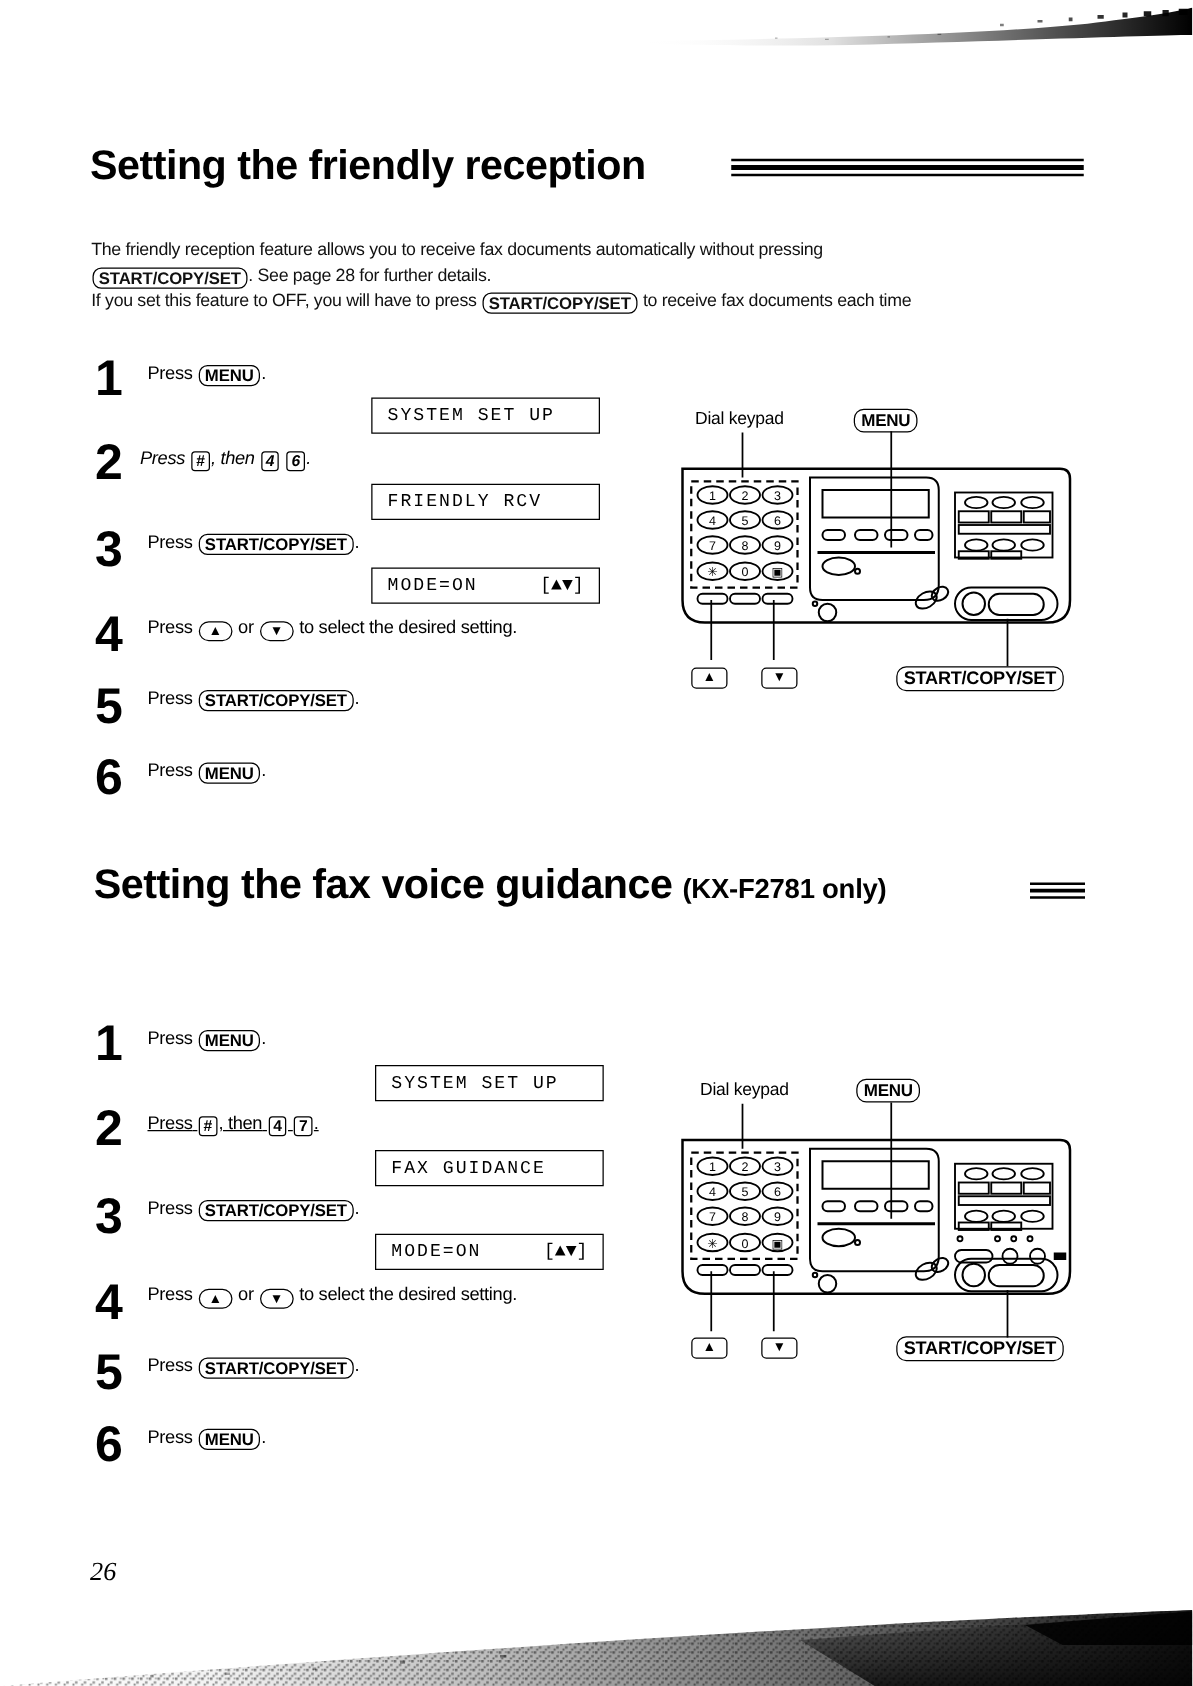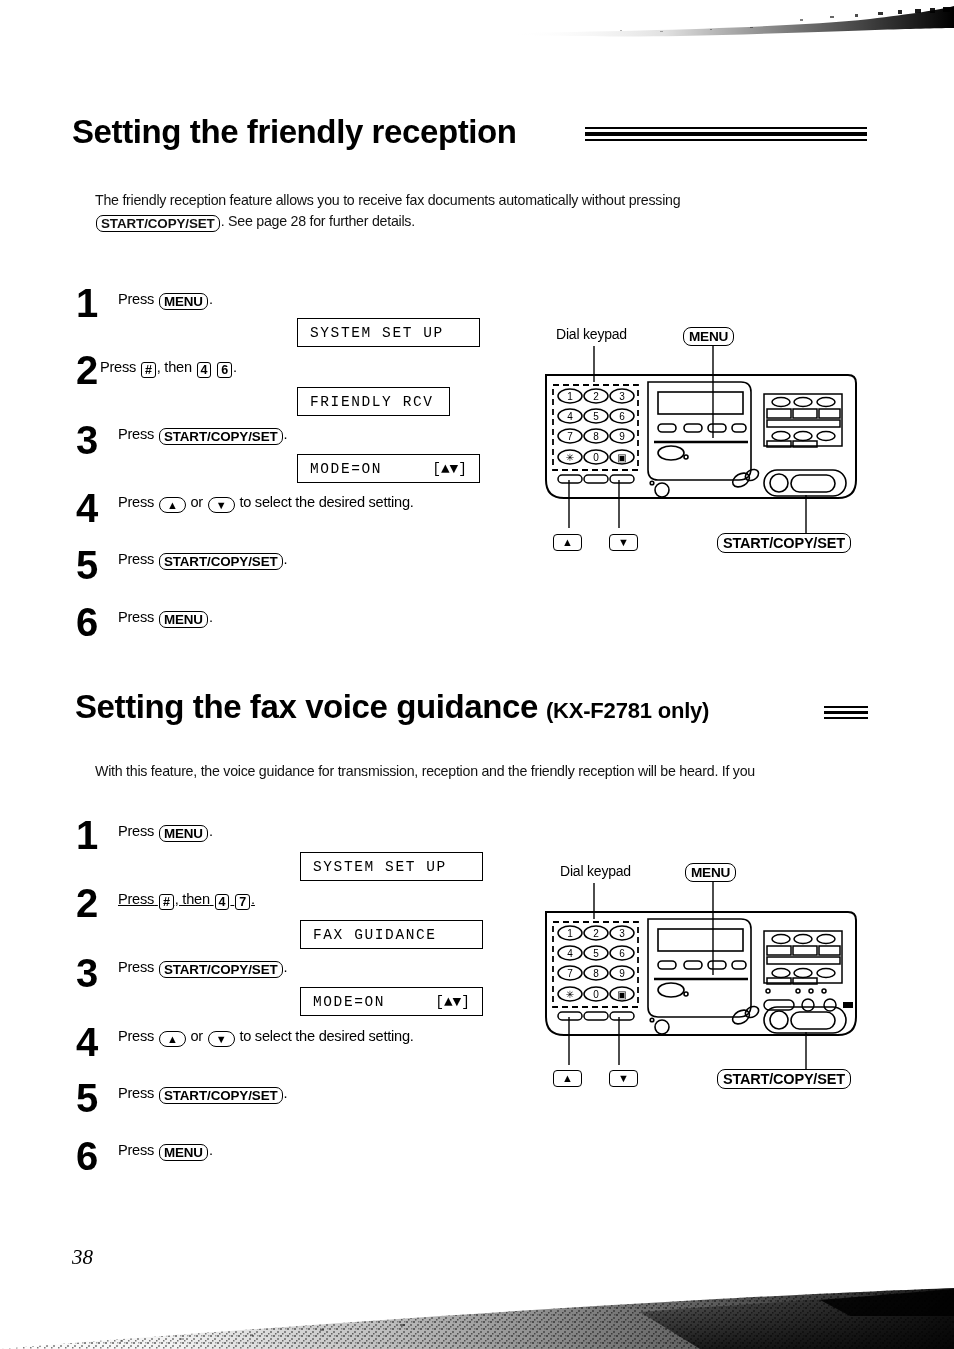--- a/index.html
+++ b/index.html
@@ -61,21 +61,20 @@
   .para {
     position: absolute;
     font-size: 14.2px;
     line-height: 20.5px;
     letter-spacing: -0.25px;
     color: #111;
   }
   .para .ln {
     white-space: nowrap;
     display: block;
-    margin-left: 22px;
   }
 
   
   .chip {
     display: inline-block;
     border: 1.6px solid #000;
     border-radius: 7px;
     padding: 0 4px 0 4px;
     font-weight: bold;
     font-size: 13.4px;
@@ -197,42 +196,43 @@
 </div>
 <div class="rule" style="left:585px; top:127px; width:282px; height:16px;">
   <div class="ln" style="top:0px; height:2px;"></div>
   <div class="ln" style="top:5px; height:4px;"></div>
   <div class="ln" style="top:12px; height:2px;"></div>
 </div>
 
 <div class="para" style="left:73px; top:190px; width:810px;">
   <span class="ln">The friendly reception feature allows you to receive fax documents automatically without pressing</span>
   <span class="ln"><span class="chip">START/COPY/SET</span><span>. See page 28 for further details.</span></span>
+  <span class="ln"><span>If you set this feature to OFF, you will have to press</span> <span class="chip">START/COPY/SET</span> <span>to receive fax documents each time</span></span>
 </div>
 
 <div class="step-num" style="left:76px; top:283px;">1</div>
 <div class="step-txt" style="left:118px; top:290px;">
   <span>Press</span>
   <span class="chip">MENU</span><span>.</span>
 </div>
 
 <div class="lcd" style="left:297px; top:318px; width:183px; height:29px;">
   <span class="lcd-left">SYSTEM SET UP</span>
   <span class="lcd-right"></span>
 </div>
 
 <div class="step-num" style="left:76px; top:350px;">2</div>
-<div class="step-txt" style="left:100px; top:358px;">
+<div class="step-txt" style="left:112px; top:358px;font-style:italic;">
   <span>Press</span>
   <span class="chip sq">#</span><span>, then</span>
   <span class="chip sq">4</span>
   <span class="chip sq">6</span><span>.</span>
 </div>
 
-<div class="lcd" style="left:297px; top:387px; width:153px; height:29px;">
+<div class="lcd" style="left:297px; top:387px; width:183px; height:29px;">
   <span class="lcd-left">FRIENDLY RCV</span>
   <span class="lcd-right"></span>
 </div>
 
 <div class="step-num" style="left:76px; top:420px;">3</div>
 <div class="step-txt" style="left:118px; top:425px;">
   <span>Press</span>
   <span class="chip">START/COPY/SET</span><span>.</span>
 </div>
 
@@ -371,21 +371,20 @@
 <div class="heading" style="left:75px; top:688px;">
   <span class="h-main">Setting the fax voice guidance</span><span class="h-sub" style="margin-left:8px;">(KX-F2781 only)</span>
 </div>
 <div class="rule" style="left:824px; top:706px; width:44px; height:13px;">
   <div class="ln" style="top:0px; height:2px;"></div>
   <div class="ln" style="top:5px; height:3px;"></div>
   <div class="ln" style="top:11px; height:2px;"></div>
 </div>
 
 <div class="para" style="left:73px; top:761px; width:820px;">
-  <span class="ln">With this feature, the voice guidance for transmission, reception and the friendly reception will be heard. If you</span>
 </div>
 
 <div class="step-num" style="left:76px; top:815px;">1</div>
 <div class="step-txt" style="left:118px; top:822px;">
   <span>Press</span>
   <span class="chip">MENU</span><span>.</span>
 </div>
 
 <div class="lcd" style="left:300px; top:852px; width:183px; height:29px;">
   <span class="lcd-left">SYSTEM SET UP</span>
@@ -542,21 +541,21 @@
 <div class="callout btnbox" style="left:553px; top:1070px;">
   <span>▲</span>
 </div>
 <div class="callout btnbox" style="left:609px; top:1070px;">
   <span>▼</span>
 </div>
 <div class="callout boxed" style="left:717px; top:1069px; font-size:14.5px;">
   <span>START/COPY/SET</span>
 </div>
 
-<div class="pagenum" style="left:72px; top:1245px;">38</div>
+<div class="pagenum" style="left:72px; top:1245px;">26</div>
 
 <svg class="scan-bottom" viewBox="0 0 954 63" preserveAspectRatio="none">
   <defs>
     <linearGradient id="gbot" x1="0" y1="0" x2="1" y2="0">
       <stop offset="0" stop-color="#000" stop-opacity="0"></stop>
       <stop offset="0.18" stop-color="#000" stop-opacity="0.05"></stop>
       <stop offset="0.40" stop-color="#000" stop-opacity="0.25"></stop>
       <stop offset="0.62" stop-color="#000" stop-opacity="0.5"></stop>
       <stop offset="0.82" stop-color="#000" stop-opacity="0.72"></stop>
       <stop offset="1" stop-color="#000" stop-opacity="0.92"></stop>

